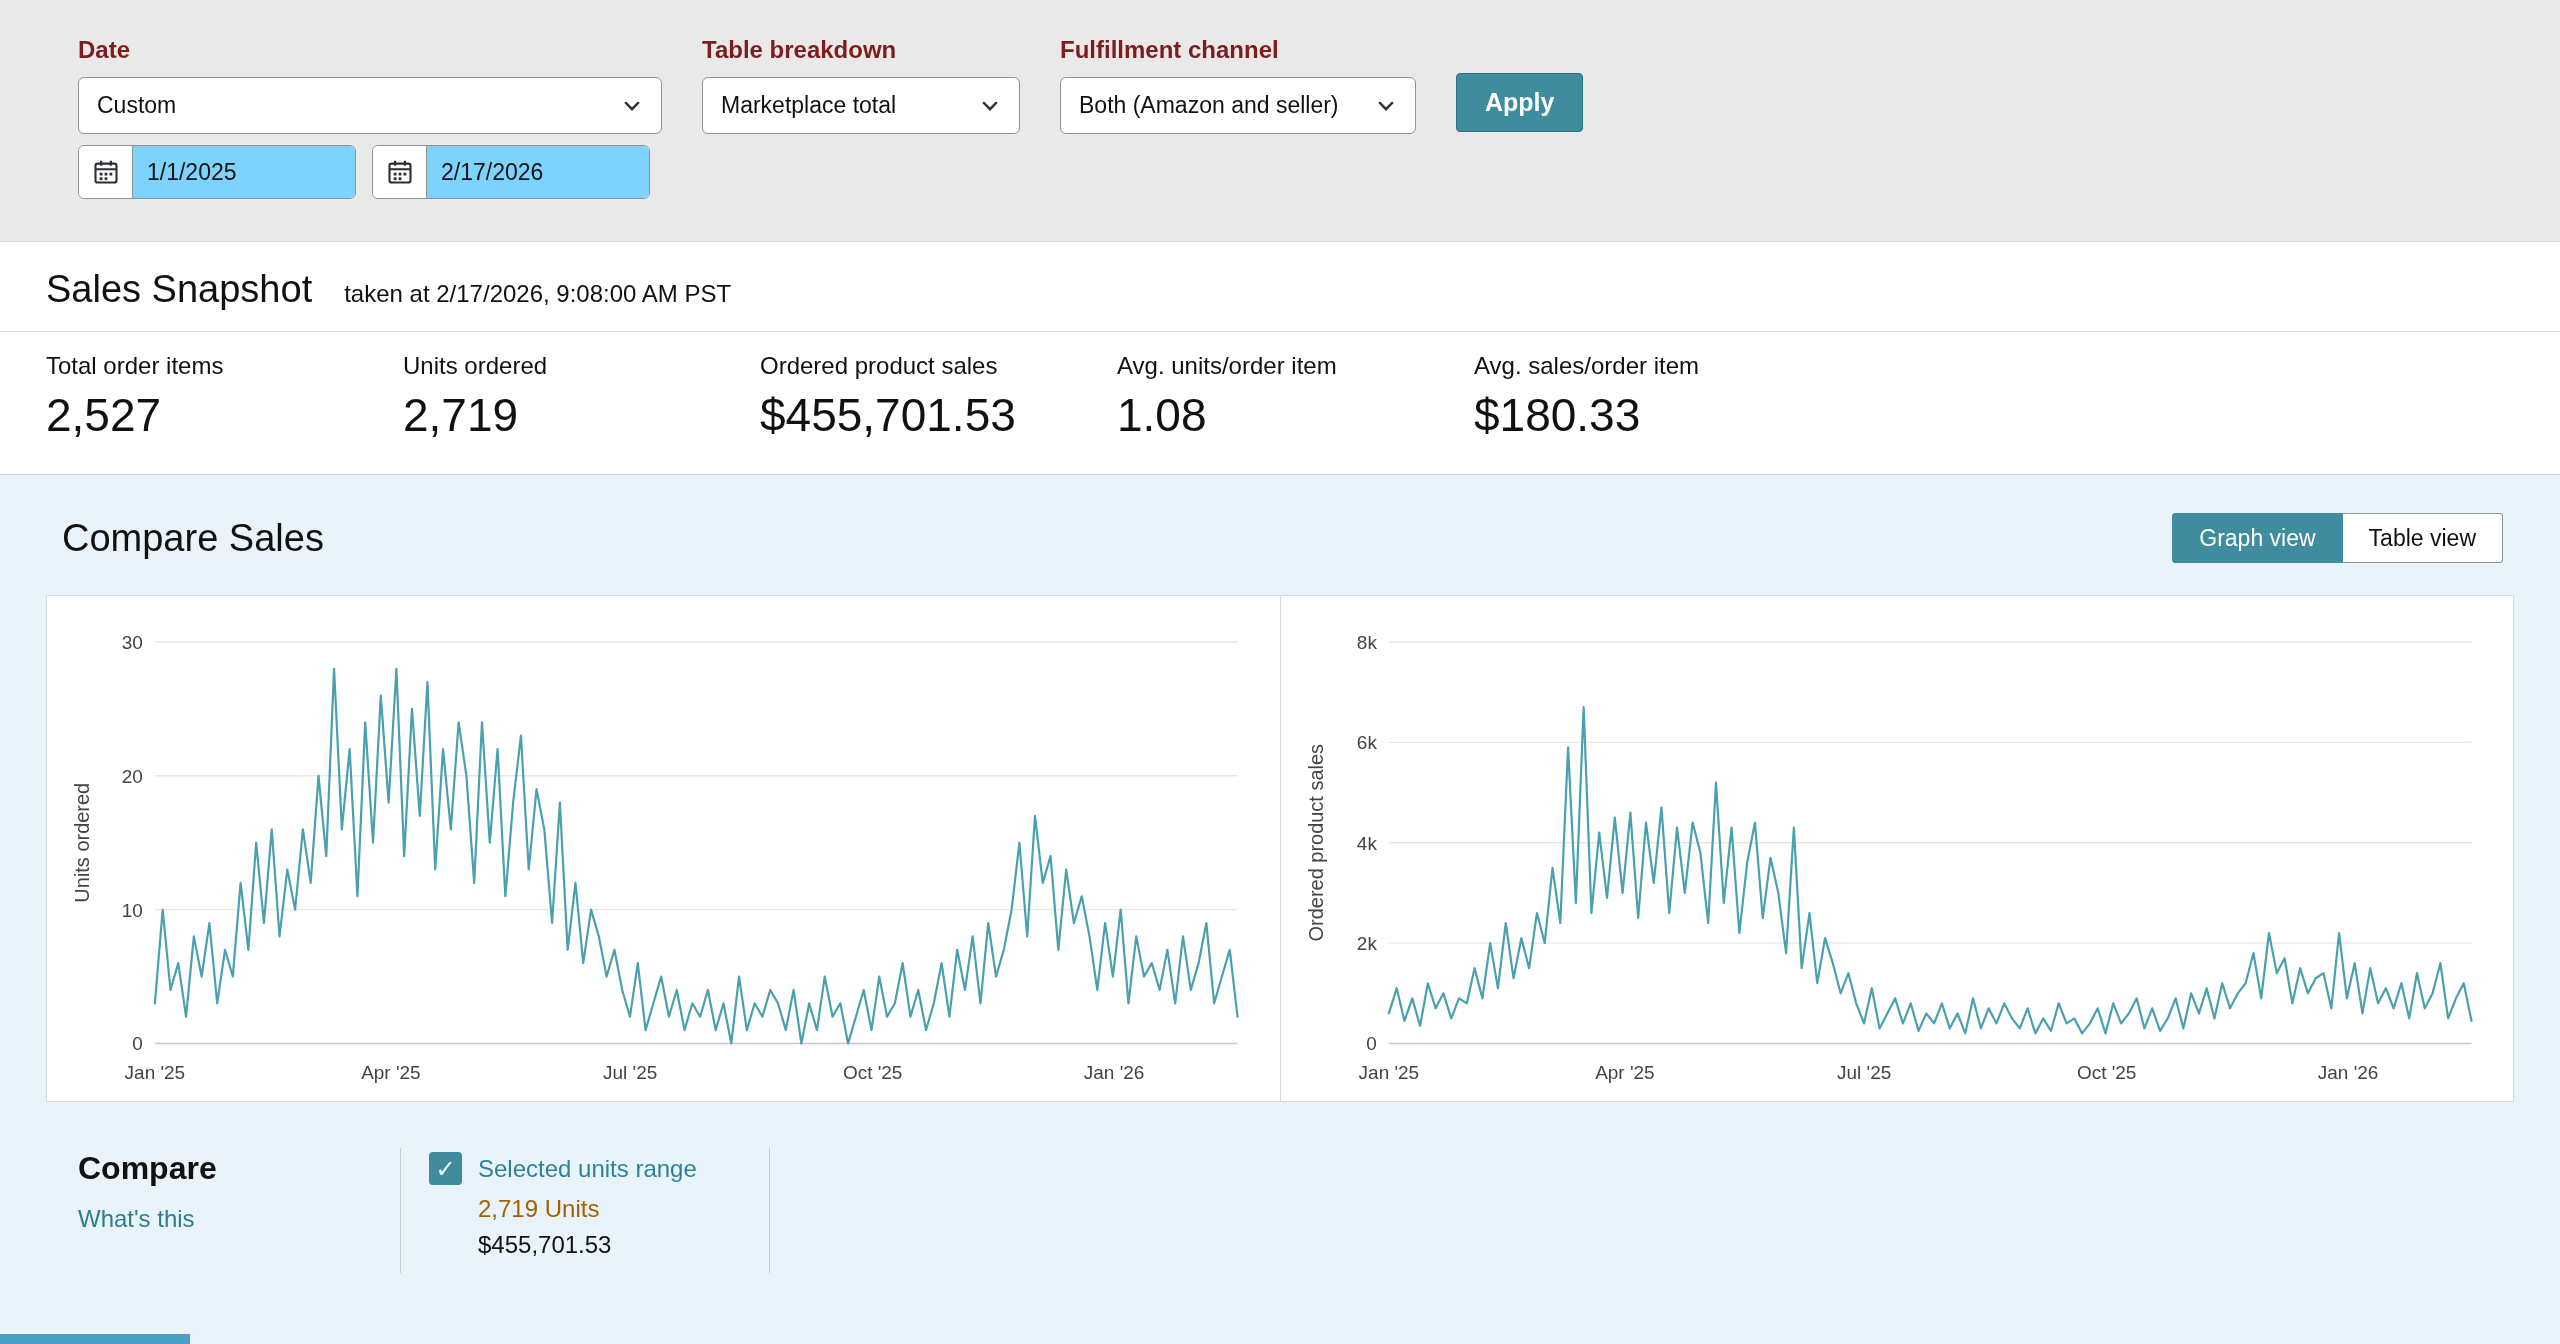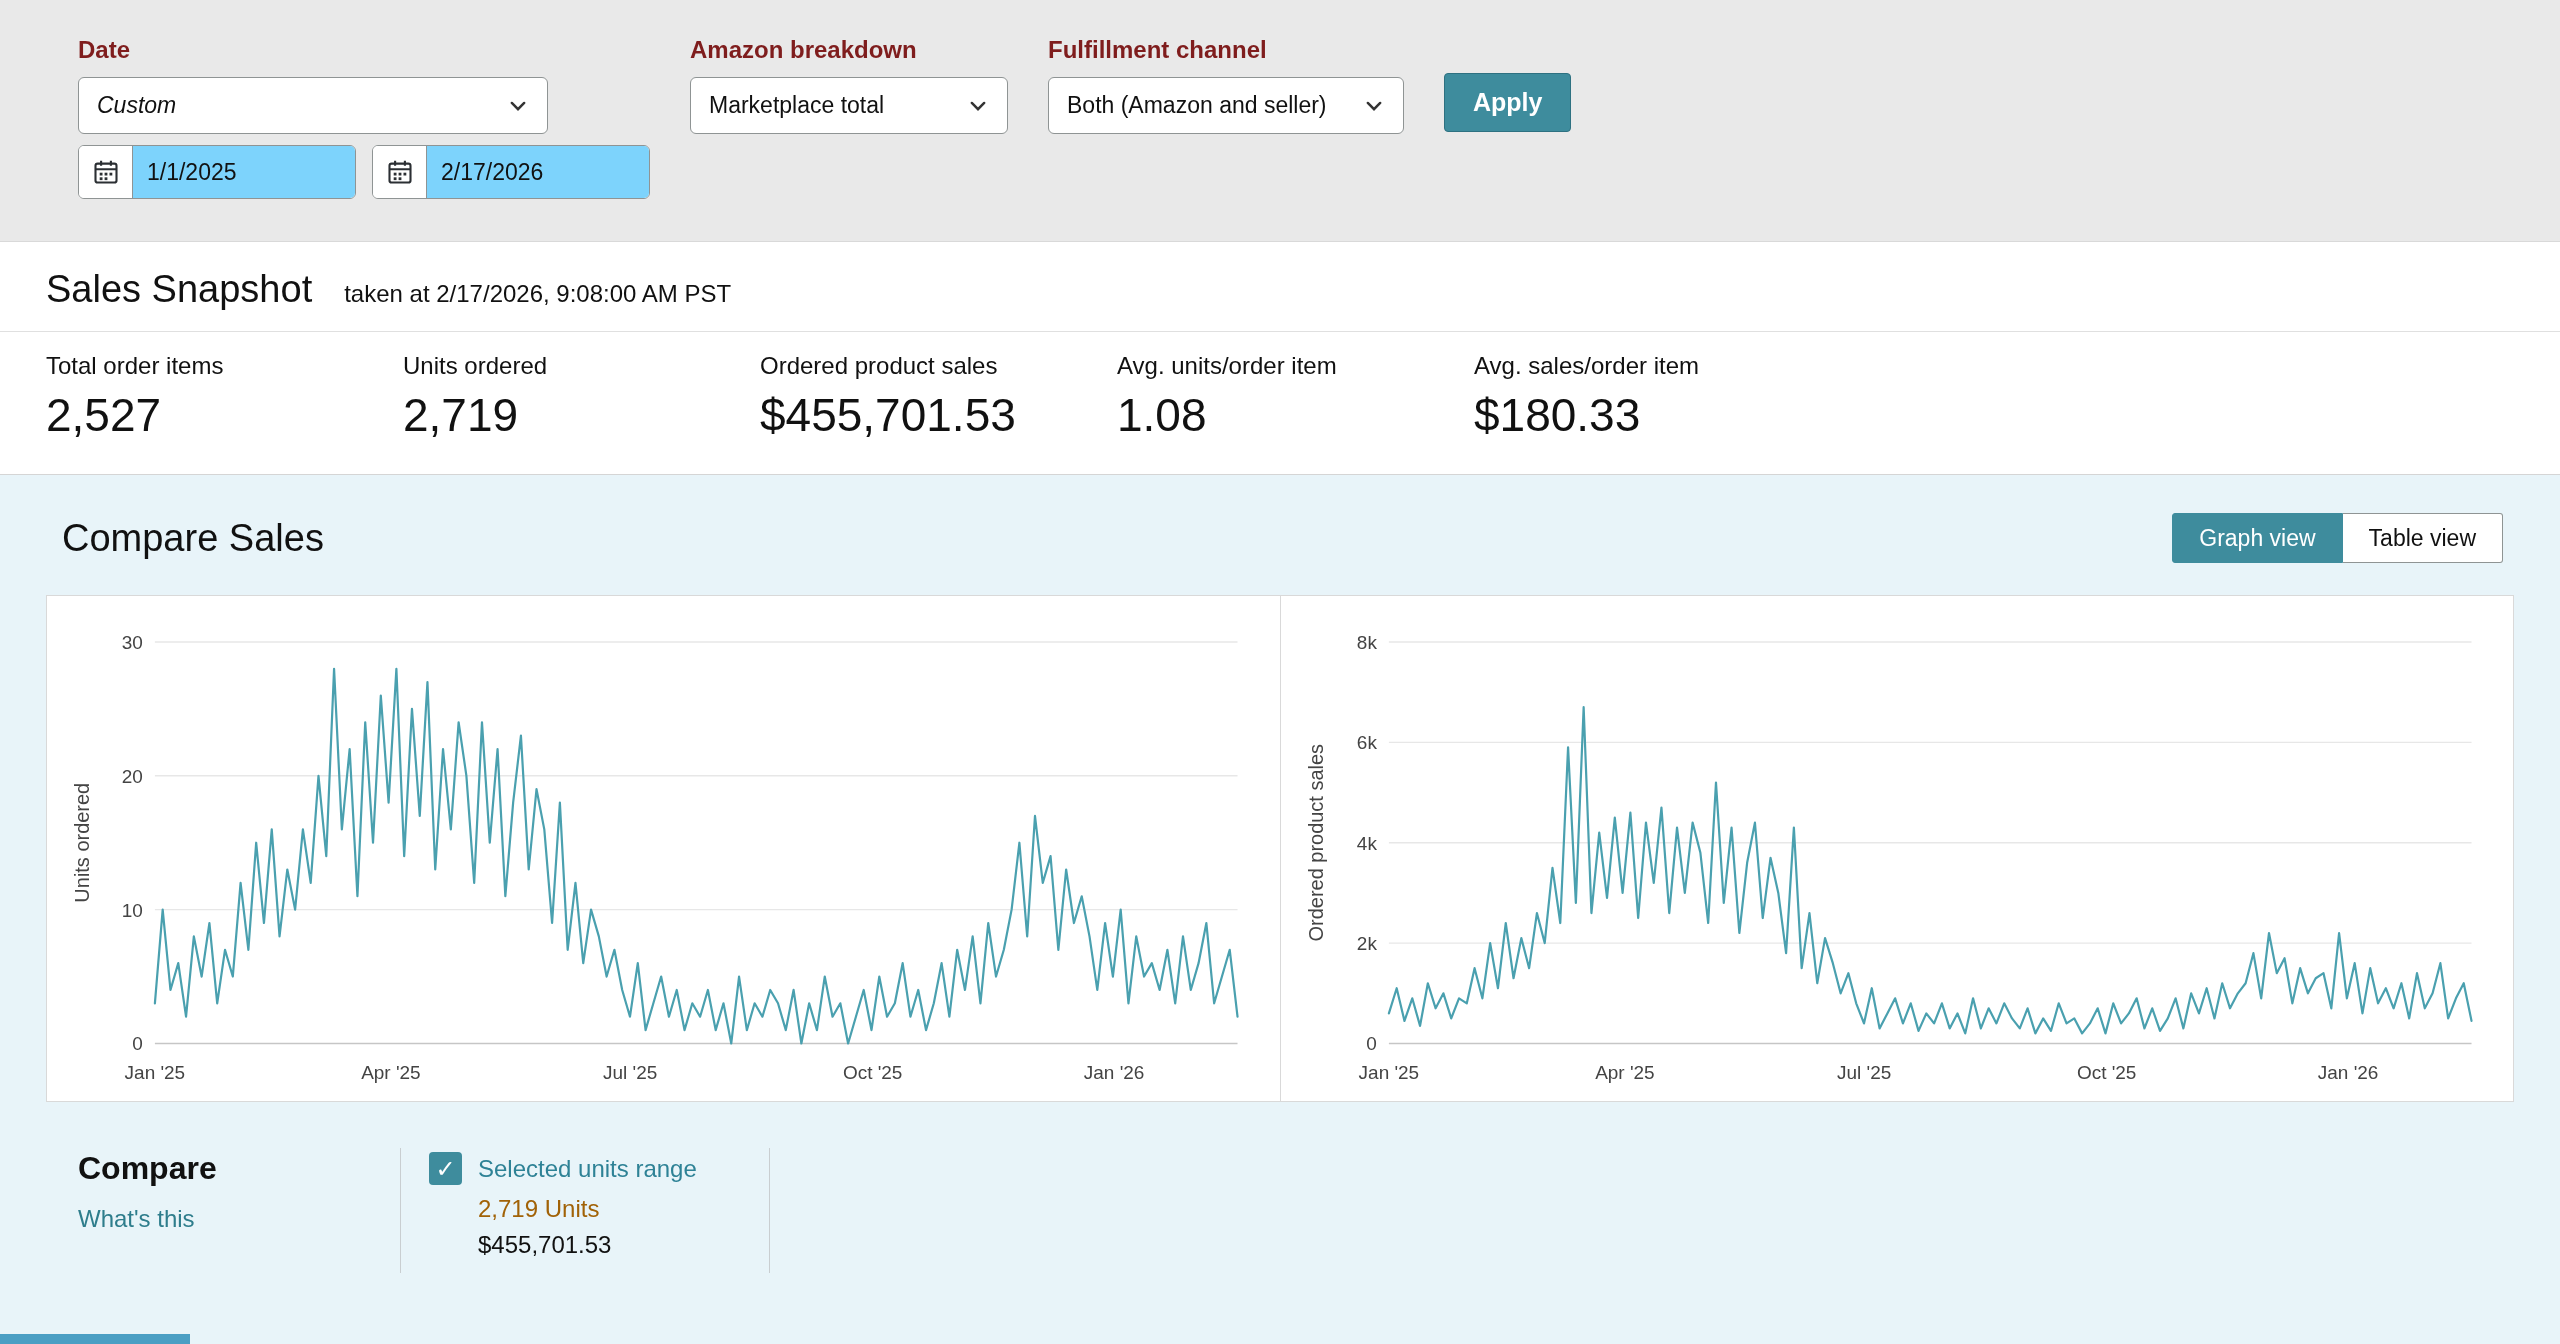--- a/index.html
+++ b/index.html
@@ -19,21 +19,21 @@
     border-bottom:1px solid #d9d9d9;
   }
   .filter-group { display:flex; flex-direction:column; }
   .filter-label { font-weight:bold; font-size:24px; margin-bottom:13px; color:#7f1d1d; }
   .select {
     height:57px; background:#fff; border:1px solid #8f9494; border-radius:6px;
     display:flex; align-items:center; justify-content:space-between;
     padding:0 18px; font-size:23px; cursor:pointer; color:#111;
   }
   .chev { flex:0 0 auto; margin-left:22px; }
-  .date-select { width:470px;font-style:italic; }
+  .date-select { width:584px; }
   .breakdown-select { width:318px; }
   .channel-select { width:356px; }
   .date-row { display:flex; gap:16px; margin-top:11px; }
   .date-group { display:flex; height:54px; border:1px solid #8f9494; border-radius:6px; background:#fff; overflow:hidden; width:278px; }
   .cal-btn { width:54px; border:none; border-right:1px solid #8f9494; background:#fff; display:flex; align-items:center; justify-content:center; cursor:pointer; padding:0; }
   .date-input { border:none; outline:none; flex:1; font-size:23px; padding:0 14px; font-family:inherit; color:#111; min-width:0; background:#7dd3fc; }
   .apply-btn {
     margin-top:37px; height:59px; padding:0 28px;
     background:#3e8c9d; color:#fff; border:1px solid #2e7181; border-radius:4px;
     font-size:25px; font-weight:bold; cursor:pointer; font-family:inherit;
@@ -122,21 +122,21 @@
                 <rect x="5.5" y="13.8" width="2" height="2" fill="#2b2f33"></rect>
                 <rect x="9" y="13.8" width="2" height="2" fill="#2b2f33"></rect>
               </svg>
           </button>
           <input class="date-input" value="2/17/2026" style="">
         </div>
       </div>
     </div>
 
     <div class="filter-group">
-      <div class="filter-label">Amazon breakdown</div>
+      <div class="filter-label">Table breakdown</div>
       <div class="select breakdown-select">
         <span>Marketplace total</span>
         <svg class="chev" width="22" height="22" viewBox="0 0 16 16">
             <path d="M3.5 5.8 8 10.3l4.5-4.5" stroke="#333" stroke-width="1.8" fill="none" stroke-linecap="round"></path>
           </svg>
       </div>
     </div>
 
     <div class="filter-group">
       <div class="filter-label">Fulfillment channel</div>

